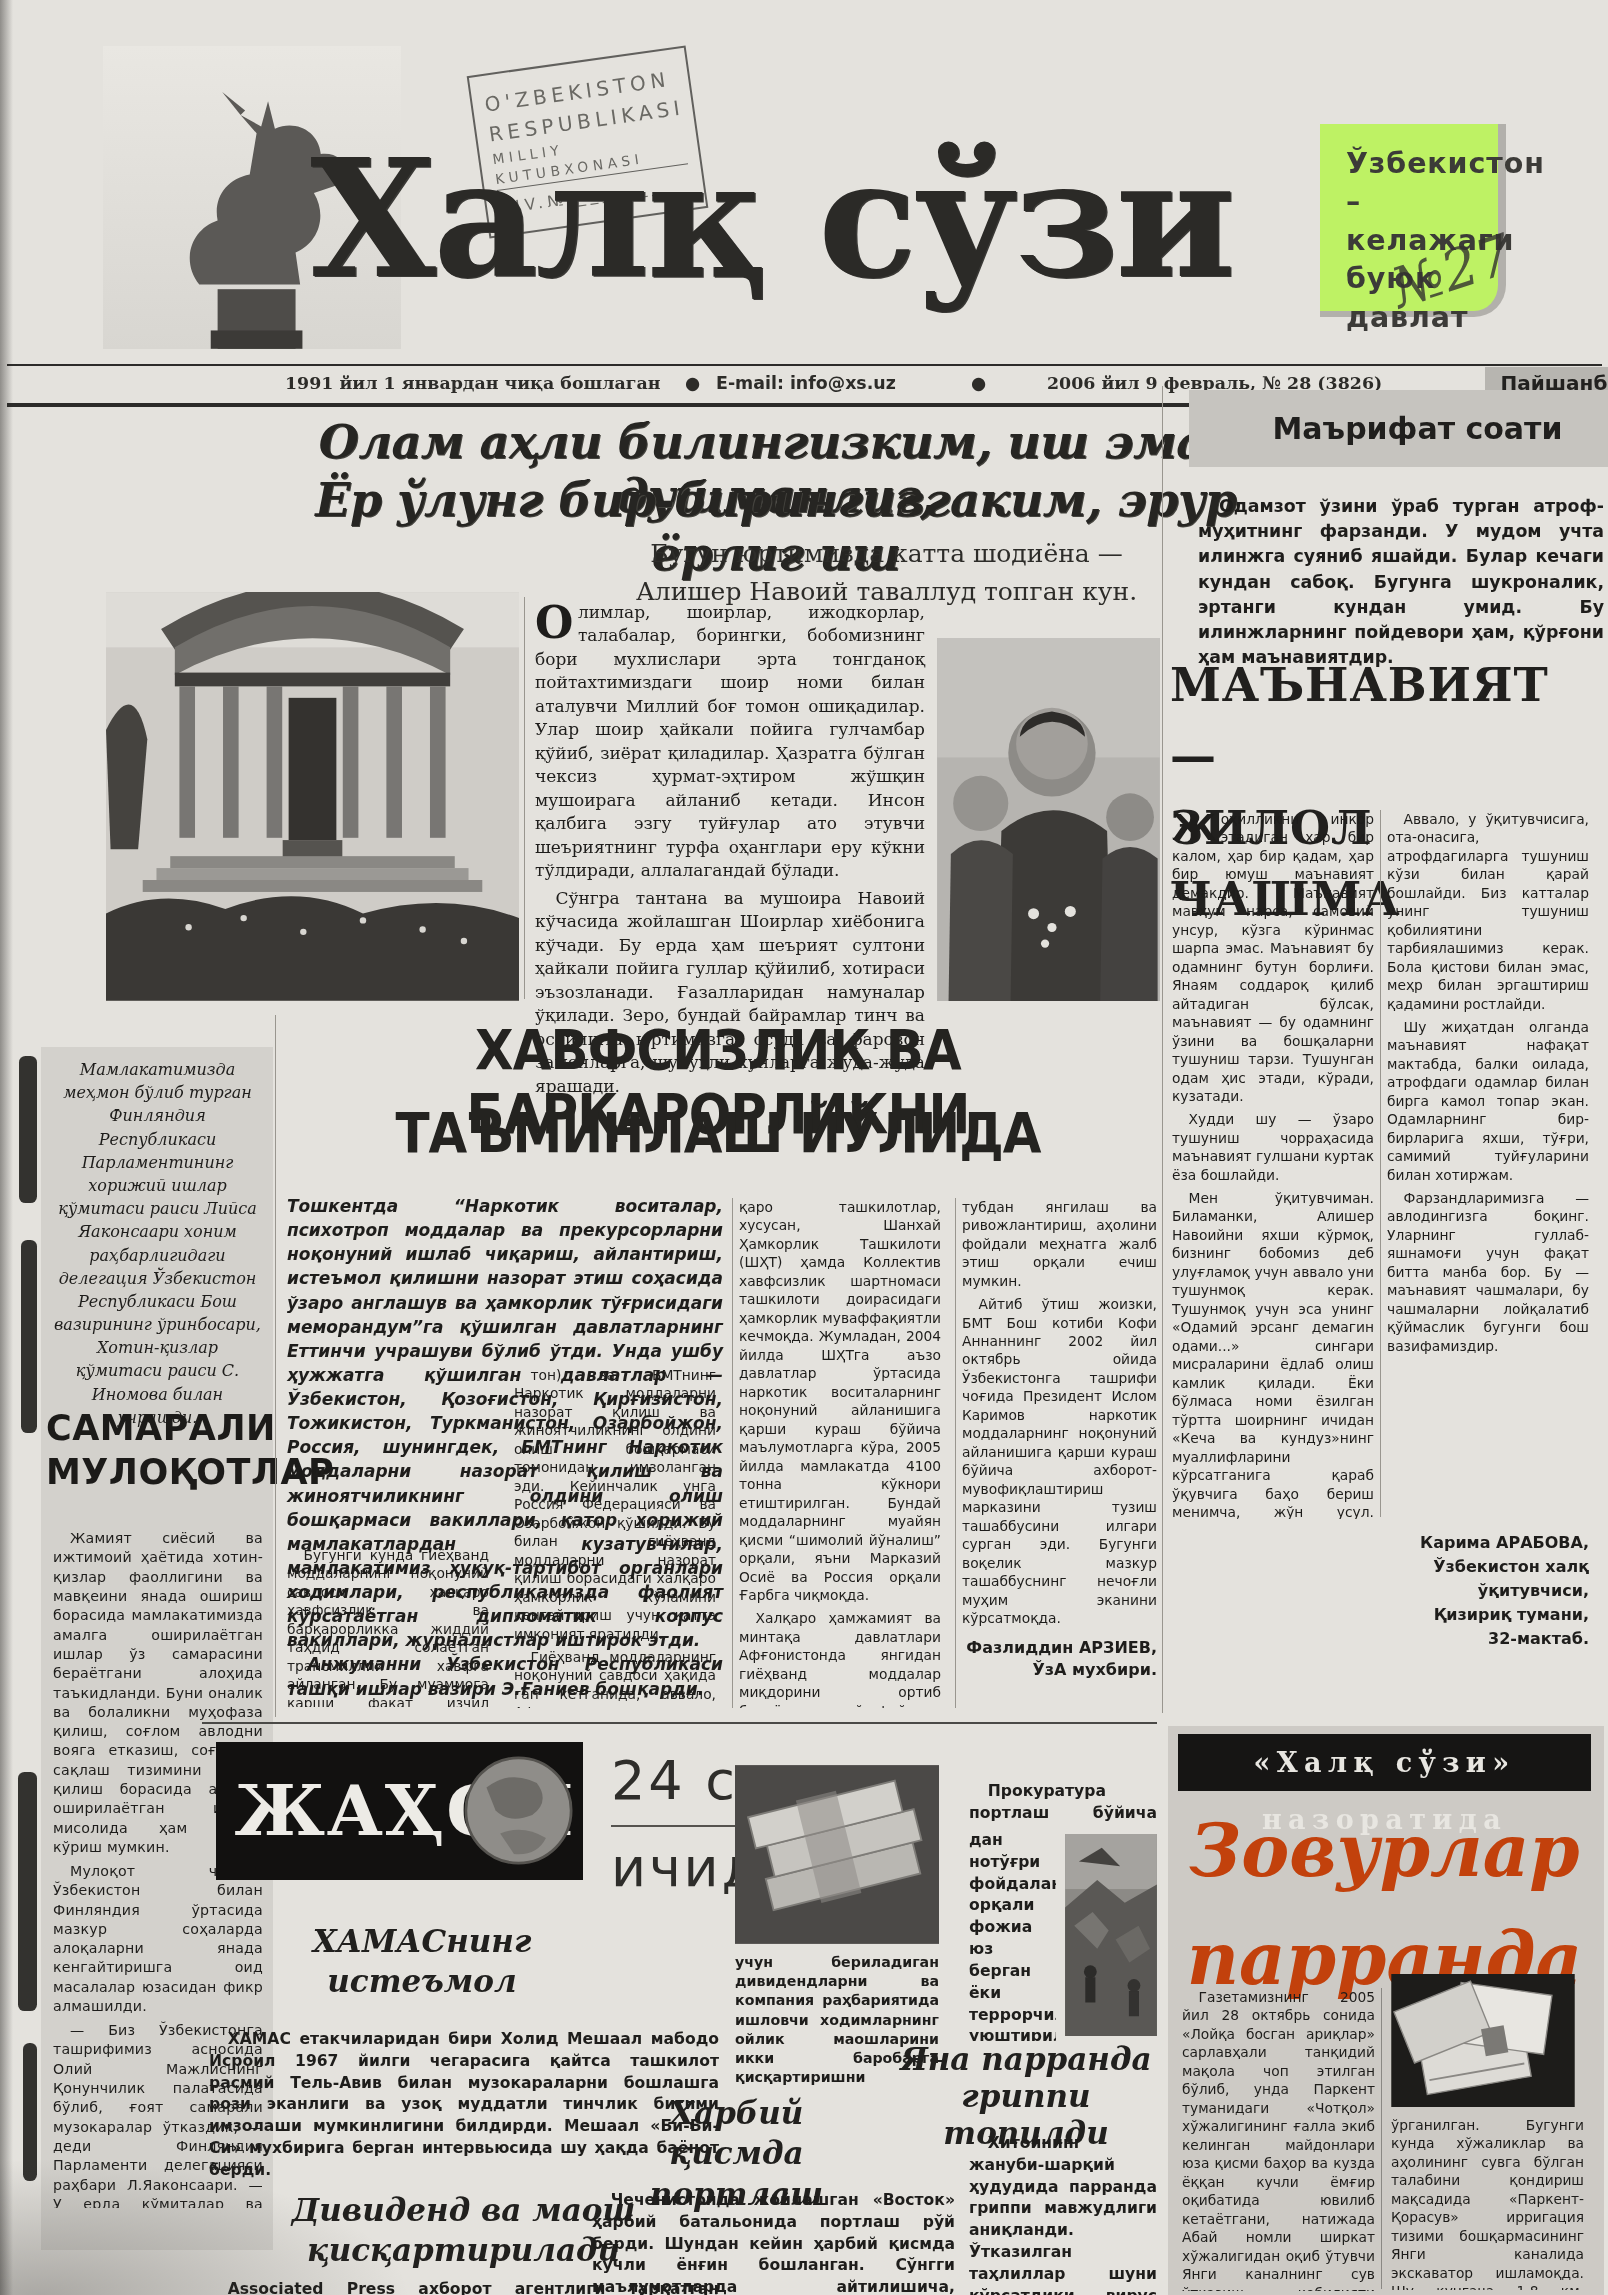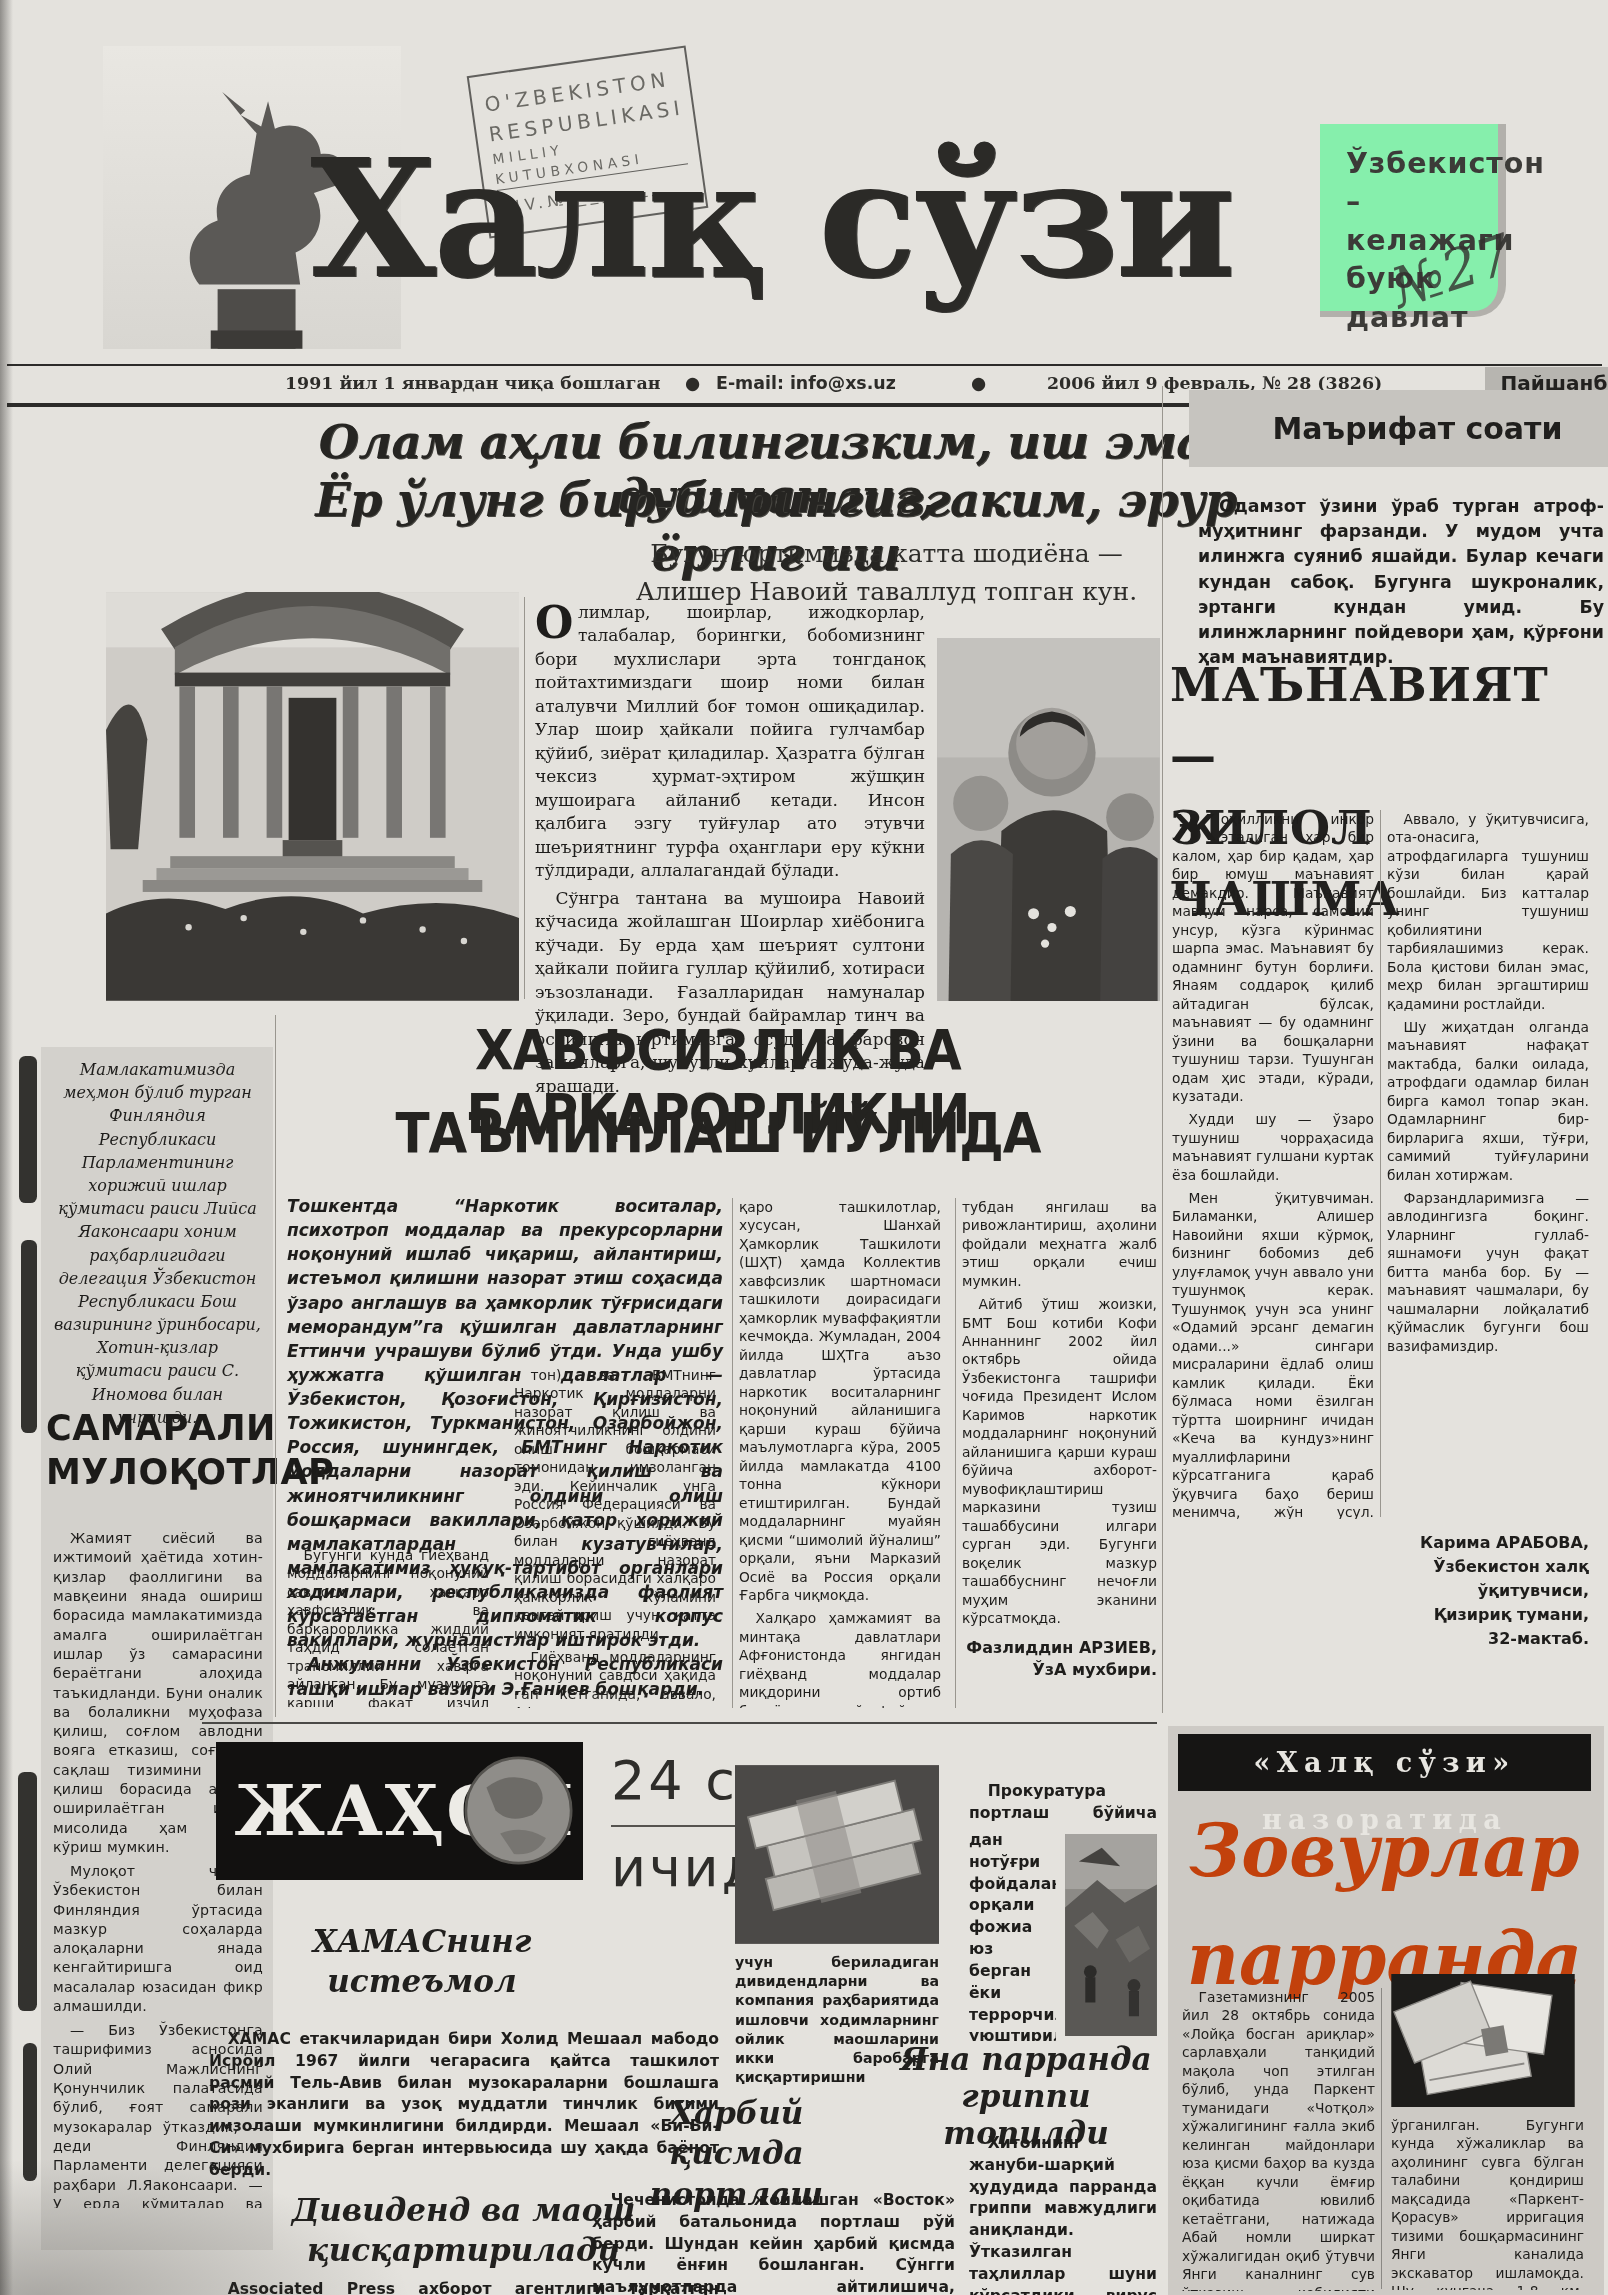--- a/index.html
+++ b/index.html
@@ -12,21 +12,21 @@
   .b{font-weight:bold;}
   p{margin:0 0 4.6px 0;text-indent:1.2em;}
   .rule-h{position:absolute;background:#2c2b29;}
   .rule-v{position:absolute;background:#99968f;width:1.4px;}
   
   .mast-title{font-size:162px;font-weight:bold;letter-spacing:-2.8px;line-height:1;
               text-shadow:1.4px 1.4px 0 #3a3936;color:#2b2a27;}
   .stamp{border:2.3px solid #4b4a47;color:#55544f;transform:rotate(-8deg);
          font-family:"DejaVu Sans","Liberation Sans",sans-serif;font-size:20px;
          letter-spacing:4.6px;padding:13.8px 12px;line-height:1.5;opacity:.85;}
-  .slogan-box{background:#86efac;border-right:8.3px solid #b2b0ab;border-bottom:6.4px solid #b2b0ab;
+  .slogan-box{background:#bef264;border-right:8.3px solid #b2b0ab;border-bottom:6.4px solid #b2b0ab;
               border-radius:0 0 32px 0;padding:21px 13.8px 13.8px 26px;}
   .slogan{font-size:28.5px;font-weight:bold;line-height:1.35;color:#3c3b38;
           font-family:"DejaVu Sans","Liberation Sans",sans-serif;letter-spacing:0.9px;}
   .scribble{font-size:55px;color:#33322f;transform:rotate(-18deg);font-style:italic;opacity:.8;}
   .dateline{font-size:17.4px;font-weight:bold;color:#2d2c29;}
   .weekday{background:#b7b5b0;color:#22211f;font-weight:bold;font-size:20px;
            padding:3.7px 15.6px;font-family:"DejaVu Sans","Liberation Sans",sans-serif;}
   
   .lead-head{font-size:46px;font-weight:bold;font-style:italic;letter-spacing:-0.5px;
              color:#262522;text-shadow:0.9px 0.9px 0 #45443f;}

